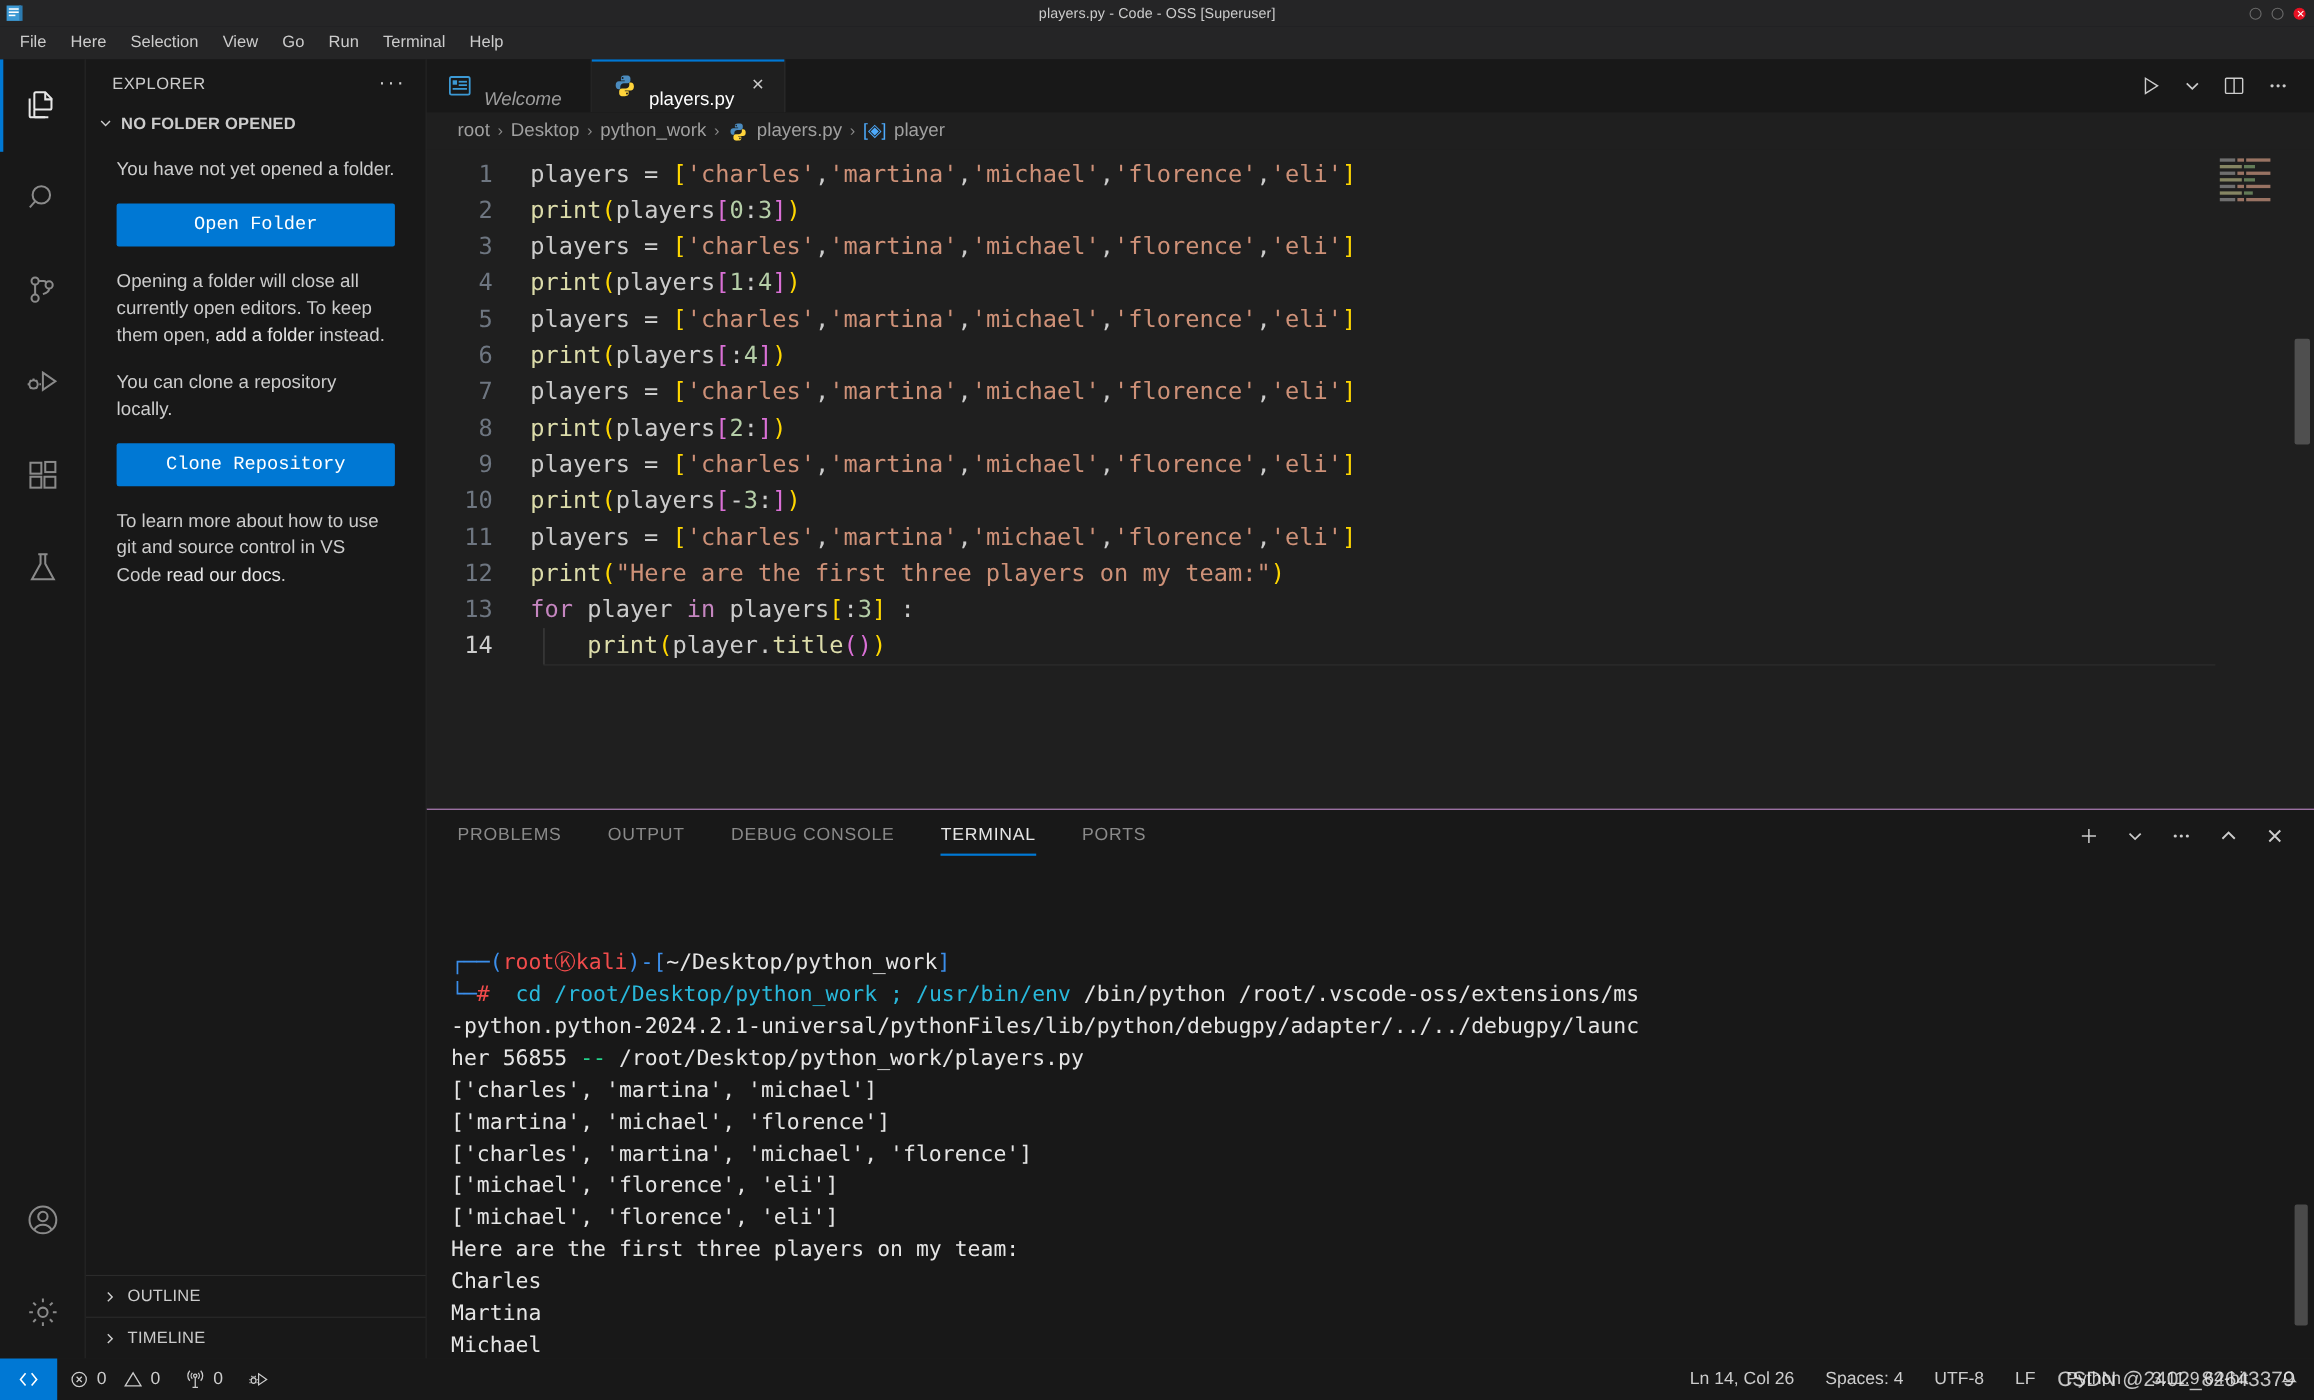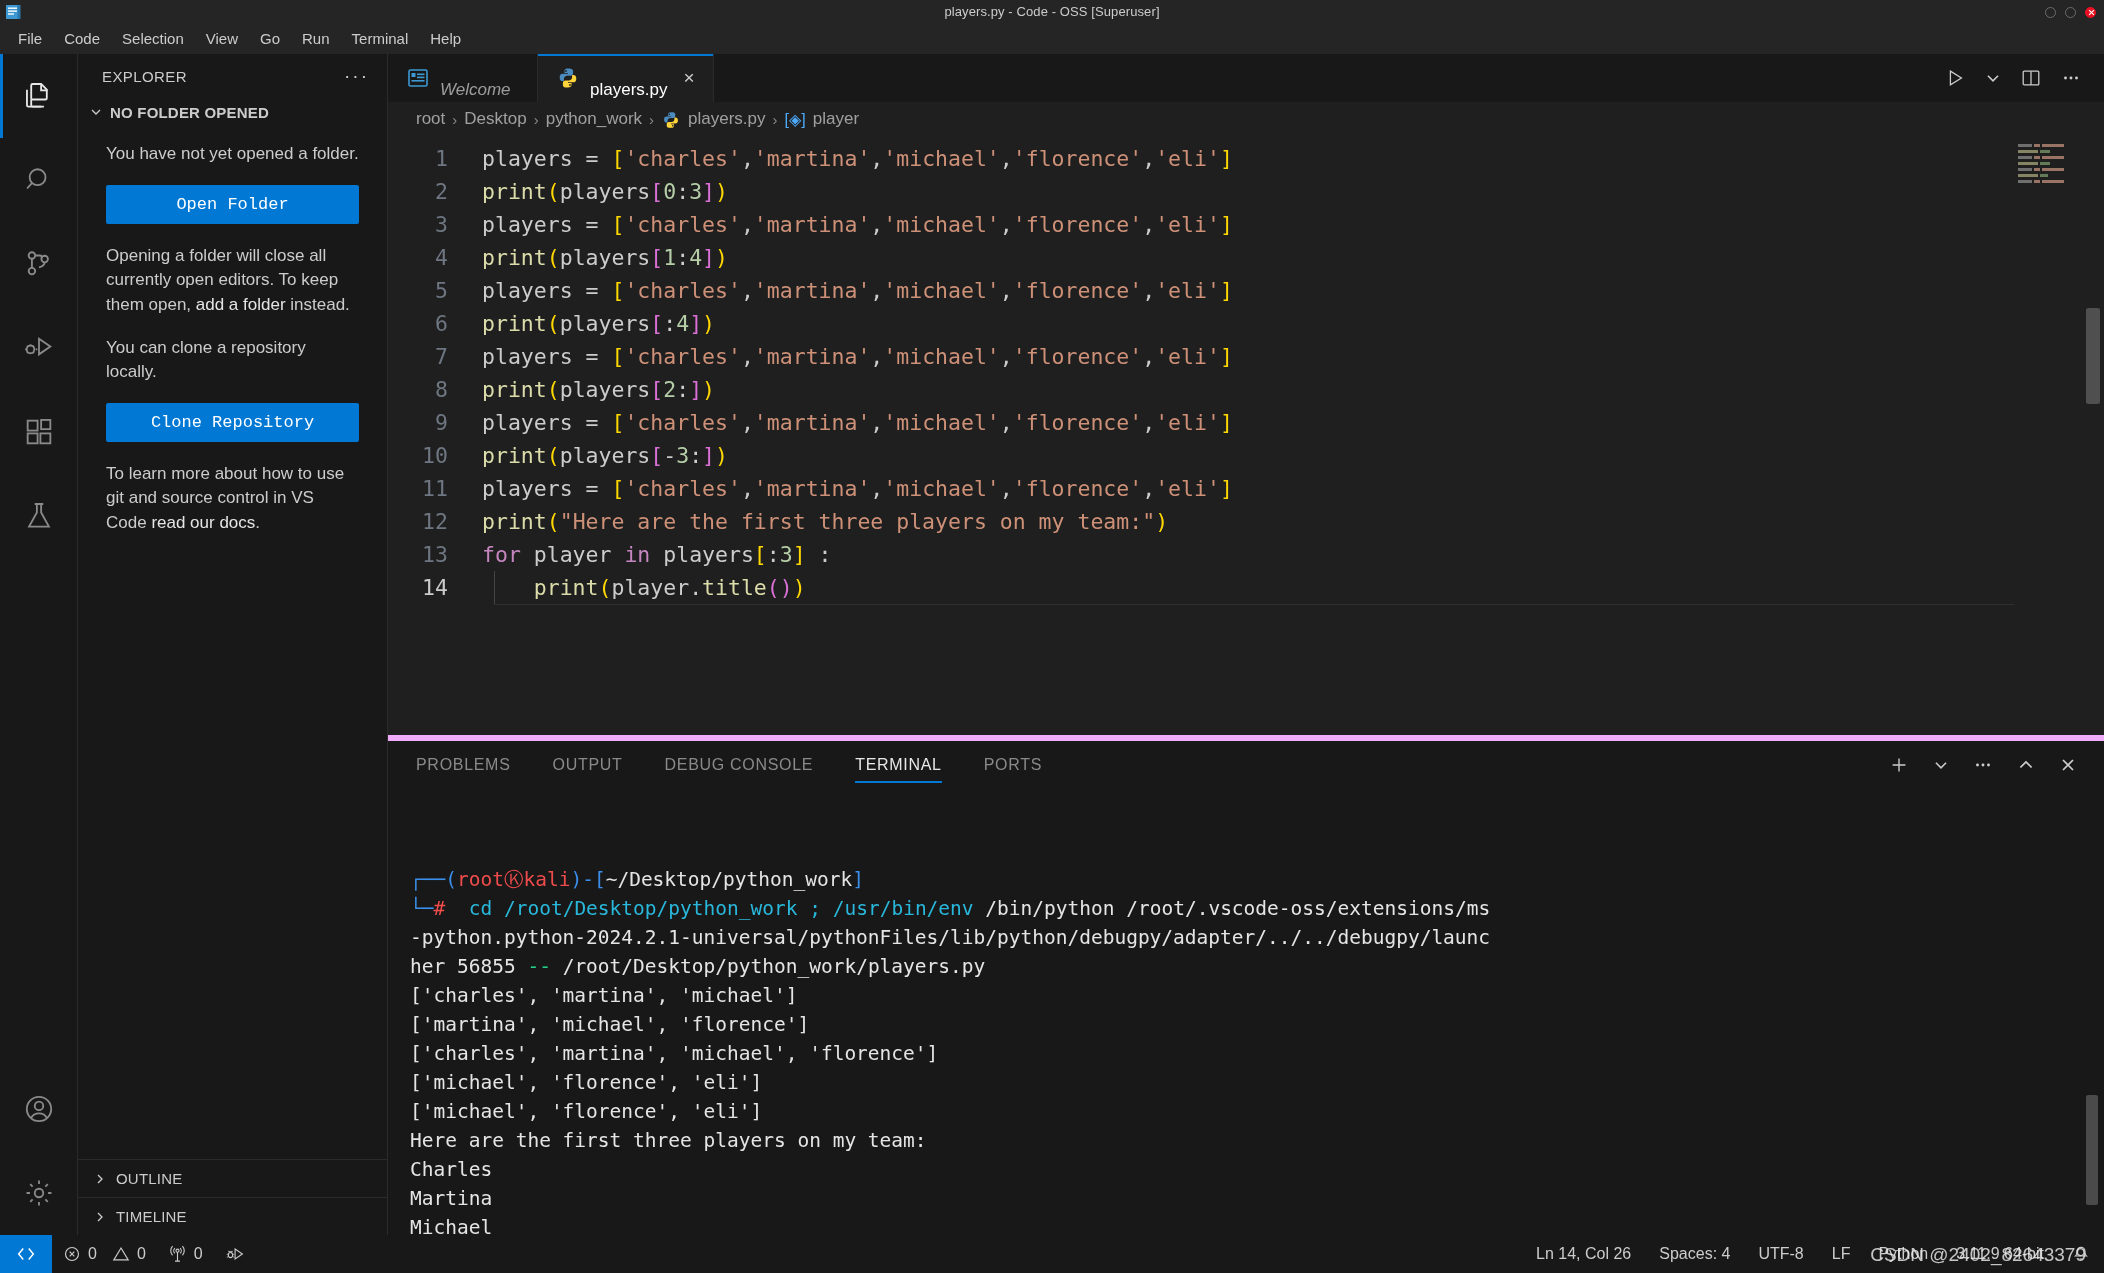--- a/index.html
+++ b/index.html
@@ -145,21 +145,21 @@
   .t-var  { color: #cccccc; }
   .t-fn   { color: #dcdcaa; }
   .t-str  { color: #ce9178; }
   .t-kw   { color: #c586c0; }
   .t-num  { color: #b5cea8; }
   .t-op   { color: #cccccc; }
   .t-br1  { color: #ffd700; }
   .t-br2  { color: #da70d6; }
 
   
-  .panel { flex: 0 0 500px; height: 500px; background: #181818; display: flex; flex-direction: column; border-top: 6px solid #f0abfc; }
+  .panel { flex: 0 0 500px; height: 500px; background: #181818; display: flex; flex-direction: column; border-top: 1px solid #f0abfc; }
   .panel-head { height: 48px; display: flex; align-items: center; padding-left: 28px; position: relative; }
   .ptab {
     font-size: 16px; color: #8a8a8a; letter-spacing: .7px; margin-right: 42px; position: relative;
     height: 48px; display: flex; align-items: center; cursor: pointer;
   }
   .ptab.active { color: #e7e7e7; }
   .ptab.active::after { content: ""; position: absolute; left: 0; right: 0; bottom: 6px; height: 2px; background: #0078d4; }
   .panel-actions { margin-left: auto; display: flex; align-items: center; gap: 22px; padding-right: 26px; color: #cccccc; }
 
   .panel-body { flex: 1 1 auto; display: flex; min-height: 0; }
@@ -218,21 +218,21 @@
     <div class="title-center">players.py - Code - OSS [Superuser]</div>
     <div class="win-ctrls">
       <span class="win-dot"></span>
       <span class="win-dot"></span>
       <span class="win-dot close"></span>
     </div>
   </div>
 
   <div class="menubar">
     <span class="menu-item">File</span>
-    <span class="menu-item">Code</span>
+    <span class="menu-item">Here</span>
     <span class="menu-item">Selection</span>
     <span class="menu-item">View</span>
     <span class="menu-item">Go</span>
     <span class="menu-item">Run</span>
     <span class="menu-item">Terminal</span>
     <span class="menu-item">Help</span>
   </div>
 
   <div class="bodyrow">
 

